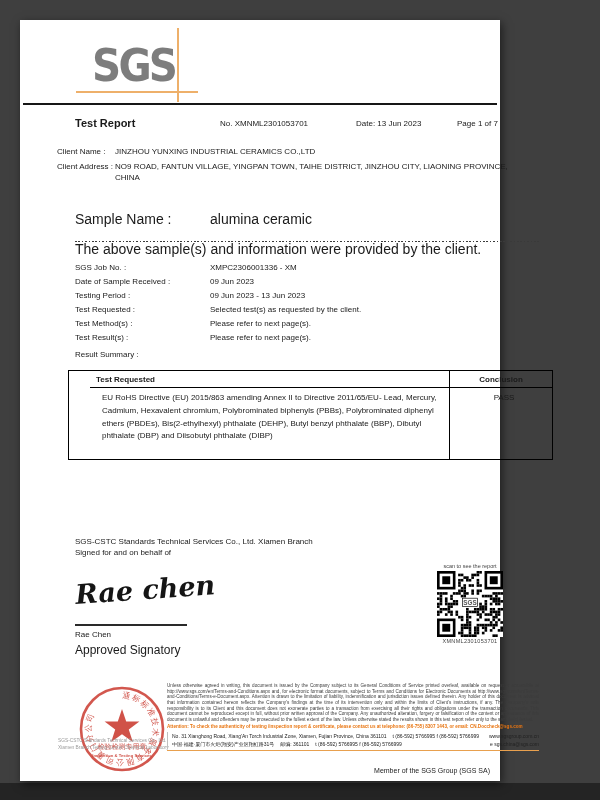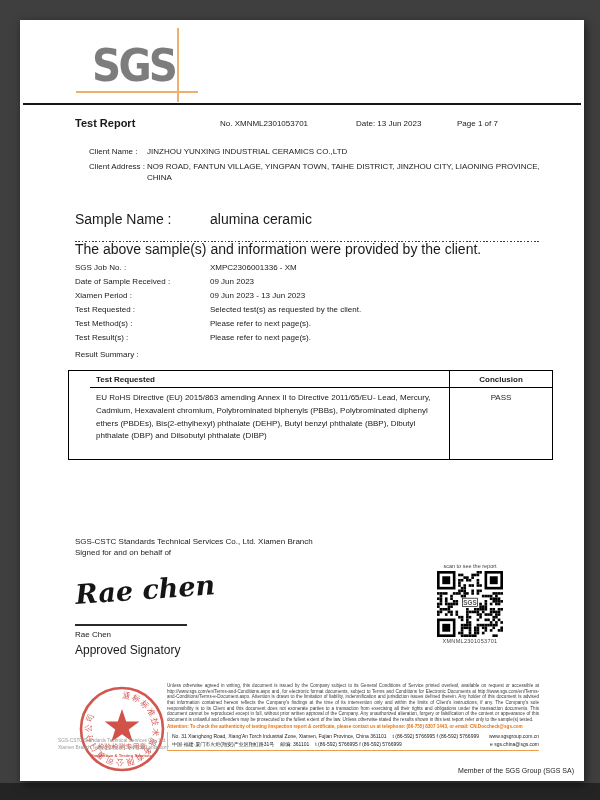--- a/index.html
+++ b/index.html
@@ -1,51 +1,51 @@
 <!DOCTYPE html>
 <html><head>
 <meta charset="utf-8">
 <style>
   html,body{margin:0;padding:0;width:600px;height:800px;overflow:hidden;}
   body{background:#3f3f3f;font-family:"Liberation Sans",sans-serif;position:relative;}
   .bottom-band{position:absolute;left:0;bottom:0;width:600px;height:17px;background:#242424;}
-  .page{position:absolute;left:20px;top:20px;width:564px;height:761px;background:#ffffff;
+  .page{position:absolute;left:20px;top:20px;width:480px;height:761px;background:#ffffff;
         box-shadow:2px 3px 9px rgba(0,0,0,.55);color:#1a1a1a;}
   
   .logo-wrap{position:absolute;left:72px;top:26px;width:120px;height:60px;}
   .logo-text{font-family:"DejaVu Sans",sans-serif;font-weight:bold;font-size:44px;line-height:40px;
              color:#7d7d7d;letter-spacing:-3px;transform:scaleX(.92);transform-origin:left top;}
   .logo-hline{position:absolute;left:56px;top:71px;width:122px;height:2px;background:#eeb06a;}
   .logo-vline{position:absolute;left:157px;top:8px;width:2px;height:74px;background:#eeb06a;}
   .top-rule{position:absolute;left:3px;right:3px;top:83px;height:2px;background:#161616;}
   .header-row{position:absolute;left:55px;top:97px;width:462px;height:14px;font-size:8px;}
   .header-row .title{position:absolute;left:0;top:0;font-size:11px;font-weight:bold;}
   .header-row .no{position:absolute;left:145px;top:2px;}
   .header-row .date{position:absolute;left:281px;top:2px;}
   .header-row .pg{position:absolute;left:382px;top:2px;}
   
-  .client{position:absolute;left:69px;top:127px;width:462px;display:grid;
+  .client{position:absolute;left:37px;top:127px;width:462px;display:grid;
           grid-template-columns:58px 1fr;row-gap:4px;font-size:8px;line-height:1.35;}
   .client .lbl{white-space:nowrap;}
   
   .sample{position:absolute;left:55px;top:191px;width:462px;font-size:14px;}
   .sample .row{display:grid;grid-template-columns:135px 1fr;}
   .sample .note{margin-top:14px;}
   .dash-line{position:absolute;left:55px;top:221px;width:464px;height:1px;
              background:repeating-linear-gradient(90deg,#3a3a3a 0 1.6px,transparent 1.6px 3.4px);}
   
   .details{position:absolute;left:55px;top:243px;width:462px;font-size:8px;}
   .detail-row{display:grid;grid-template-columns:135px 1fr;margin-bottom:5px;}
   .summary-label{margin-top:8px;}
   
   .rtable{position:absolute;left:48px;top:350px;width:462px;border:1.5px solid #000;font-size:8px;padding-left:21px;}
   .rt-row{display:grid;grid-template-columns:360px 1fr;}
   .rt-head{border-bottom:1.5px solid #000;font-weight:bold;}
   .rt-head>div{padding:4px 6px 3px 6px;}
-  .rt-body>div{padding:4px 6px 5px 6px;line-height:1.6;min-height:62px;}
+  .rt-body>div{padding:4px 6px 5px 6px;line-height:1.6;min-height:62px;margin-left:6px;}
   .rt-c1{border-right:1px solid #000;}
   .rt-c2{text-align:center;}
   
   .sig-block{position:absolute;left:55px;top:516px;width:330px;font-size:8px;line-height:1.4;}
   .sig-svg{position:absolute;left:50px;top:546px;width:150px;height:55px;}
   .sig-line{position:absolute;left:55px;top:604px;width:112px;height:1.5px;background:#2a2a2a;}
   .sig-name{position:absolute;left:55px;top:610px;font-size:8px;}
   .sig-role{position:absolute;left:55px;top:623px;font-size:12px;}
   
   .qr-block{position:absolute;left:396px;top:543px;width:108px;text-align:center;}
@@ -108,21 +108,21 @@
   <div class="details">
     <div class="detail-row">
       <span>SGS Job No. :</span>
       <span>XMPC2306001336 - XM</span>
     </div>
     <div class="detail-row">
       <span>Date of Sample Received :</span>
       <span>09 Jun 2023</span>
     </div>
     <div class="detail-row">
-      <span>Xiamen Period :</span>
+      <span>Testing Period :</span>
       <span>09 Jun 2023 - 13 Jun 2023</span>
     </div>
     <div class="detail-row">
       <span>Test Requested :</span>
       <span>Selected test(s) as requested by the client.</span>
     </div>
     <div class="detail-row">
       <span>Test Method(s) :</span>
       <span>Please refer to next page(s).</span>
     </div>

